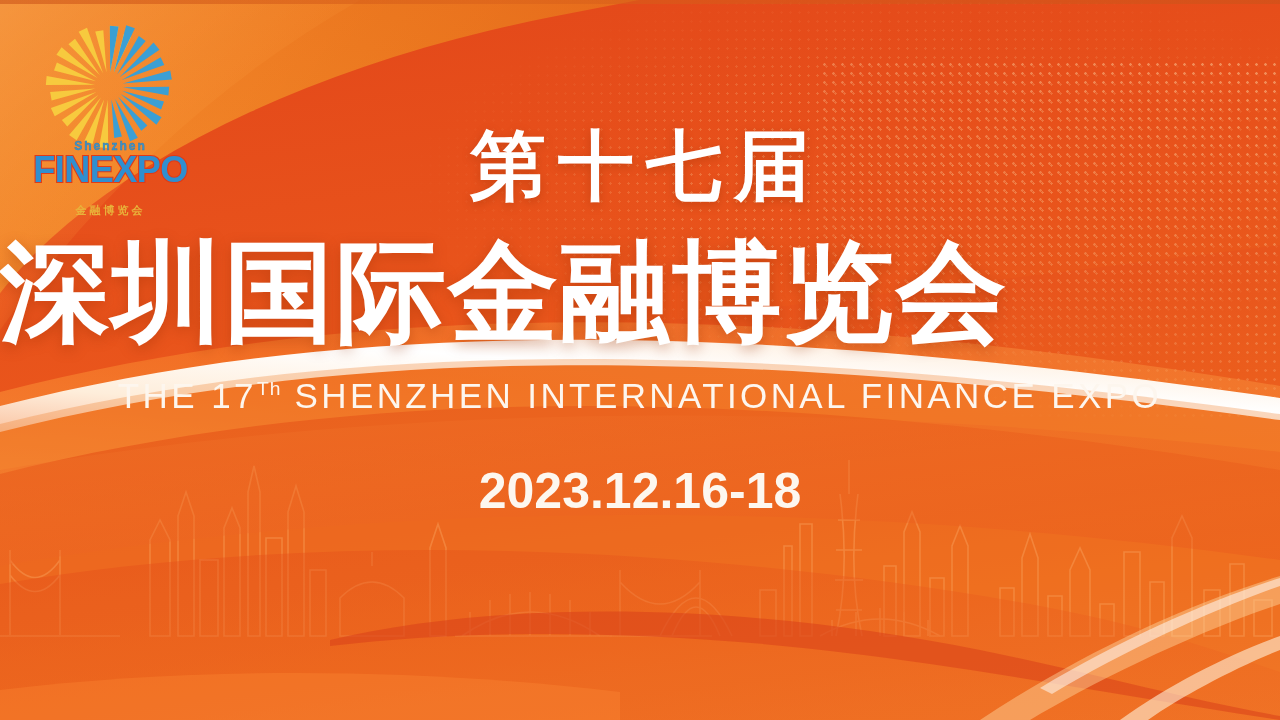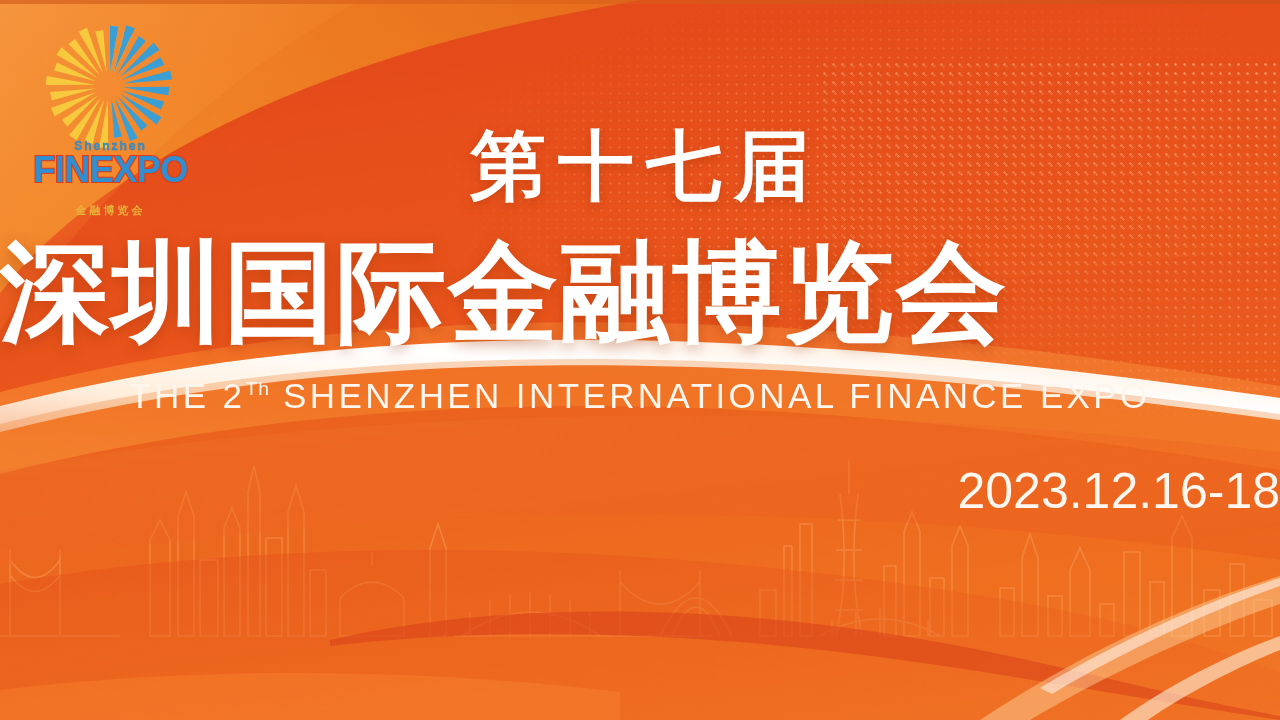--- a/index.html
+++ b/index.html
@@ -195,23 +195,23 @@
   }
   .title-en sup {
     font-size: 0.55em;
     vertical-align: super;
     letter-spacing: 1px;
   }
   .date {
     position: absolute;
     top: 466px;
     left: 0; right: 0;
-    text-align: right;
+    text-align: center;
     font-size: 50px;
-    font-weight: 400;
+    font-weight: 700;
     color: #fdf7ef;
     letter-spacing: 0px;
     line-height: 1;
   }
   .venue {
     position: absolute;
     top: 525px;
     left: 0; right: 0;
     text-align: center;
     font-size: 35px;
@@ -442,20 +442,20 @@
       <div class="logo-cn">金融博览会</div>
     </div>
   </div>
 
   <div class="content">
 
     <div class="title-sub">第十七届</div>
 
     <div class="title-main">深圳国际金融博览会</div>
 
-    <div class="title-en"><span>THE 2</span><sup>Th</sup> <span>SHENZHEN INTERNATIONAL FINANCE EXPO</span></div>
+    <div class="title-en"><span>THE 17</span><sup>Th</sup> <span>SHENZHEN INTERNATIONAL FINANCE EXPO</span></div>
 
     <div class="date">2023.12.16-18</div>
 
 
   </div>
 
 </div>
 
 </body></html>

